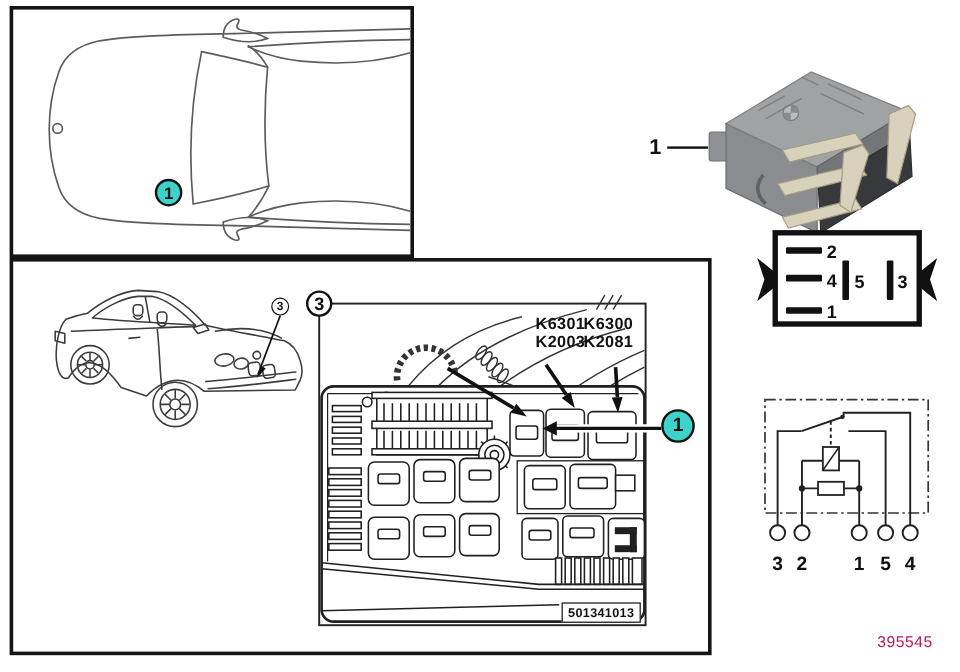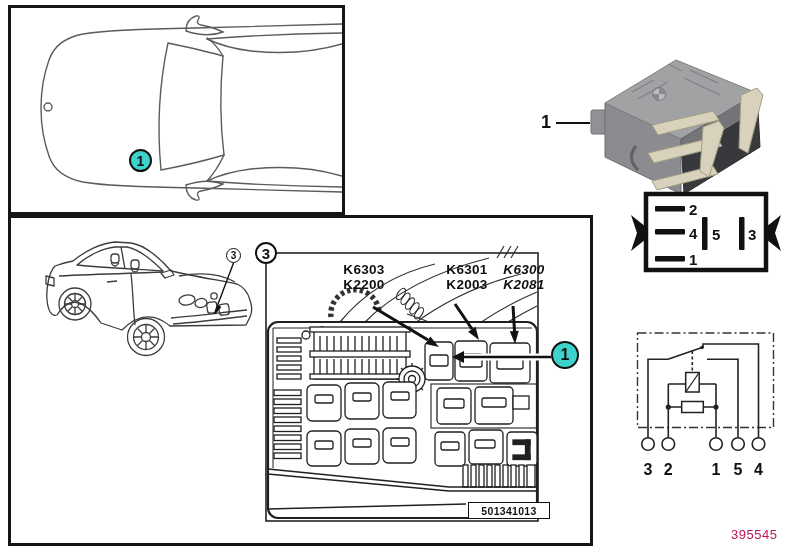--- a/index.html
+++ b/index.html
@@ -11,21 +11,21 @@
   svg{position:absolute;left:0;top:0;}
   svg text{font-family:"Liberation Sans",sans-serif;font-weight:bold;fill:#111;}
   .marker{position:absolute;border:2px solid #111;border-radius:50%;display:flex;
           align-items:center;justify-content:center;font-weight:bold;background:#fff;box-sizing:border-box;}
   .marker-cyan{background:#3dd3cb;}
   .m-top1{left:118px;top:141px;width:23px;height:23px;font-size:14px;}
   .m-car3{left:215px;top:30px;width:15px;height:15px;font-size:10px;border-width:1.5px;}
   .m-frame3{left:244px;top:24px;width:22px;height:22px;font-size:15px;border-width:2.5px;}
   .m-loc1{left:540px;top:123px;width:28px;height:28px;font-size:16px;border-width:2.5px;}
   .klabel{position:absolute;width:82px;text-align:center;font-weight:bold;font-size:13.5px;line-height:15px;letter-spacing:0.3px;}
-  .partbox{position:absolute;left:457px;top:284px;width:82px;height:17px;border:1.5px solid #111;
+  .partbox{position:absolute;left:457px;top:284px;width:66px;height:17px;border:1.5px solid #111;
            background:#fff;font-size:10.5px;font-weight:bold;display:flex;align-items:center;
            justify-content:center;box-sizing:border-box;letter-spacing:0.3px;}
   .relay-callout{position:absolute;left:541px;top:112px;display:flex;align-items:center;font-weight:bold;font-size:18px;}
   .relay-callout .dash{display:inline-block;width:34px;border-top:2.5px solid #111;margin-left:5px;}
   .doc-number{position:absolute;left:731px;top:527px;font-size:13px;color:#be185d;letter-spacing:0.5px;}
 </style>
 </head>
 <body>
 
 <div class="page">
@@ -231,29 +231,25 @@
       </g>
     </svg>
 
     <div class="marker m-car3">
       <span>3</span>
     </div>
     <div class="marker m-frame3">
       <span>3</span>
     </div>
 
-    <div class="klabel" style="left:312px;top:44px;">
-      <div>K6303</div>
-      <div>K2200</div>
-    </div>
     <div class="klabel" style="left:415px;top:44px;">
       <div>K6301</div>
       <div>K2003</div>
     </div>
-    <div class="klabel" style="left:472px;top:44px;font-style:italic;">
+    <div class="klabel" style="left:455px;top:44px;">
       <div>K6300</div>
       <div>K2081</div>
     </div>
 
     <div class="marker marker-cyan m-loc1" style="background: rgb(61, 211, 203);">
       <span>1</span>
     </div>
     <div class="partbox">501341013</div>
   </div>
 

